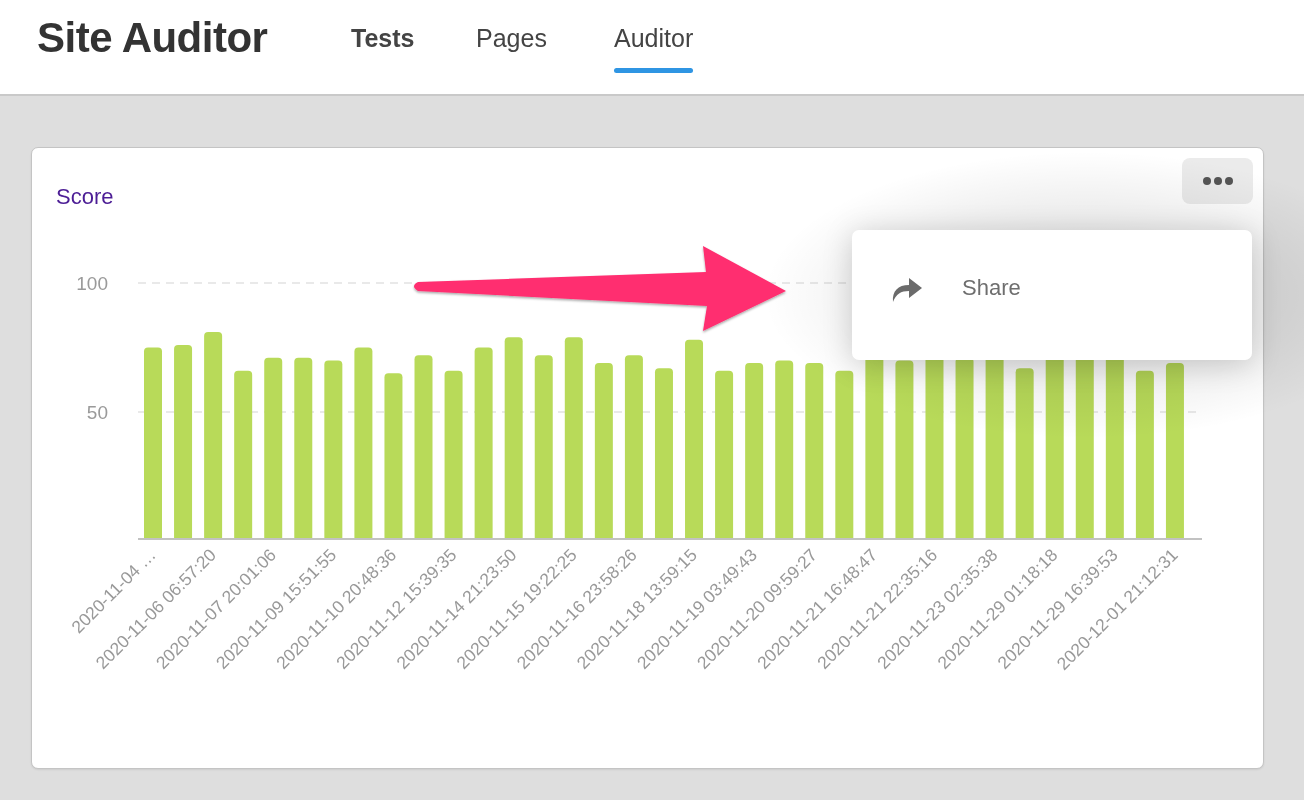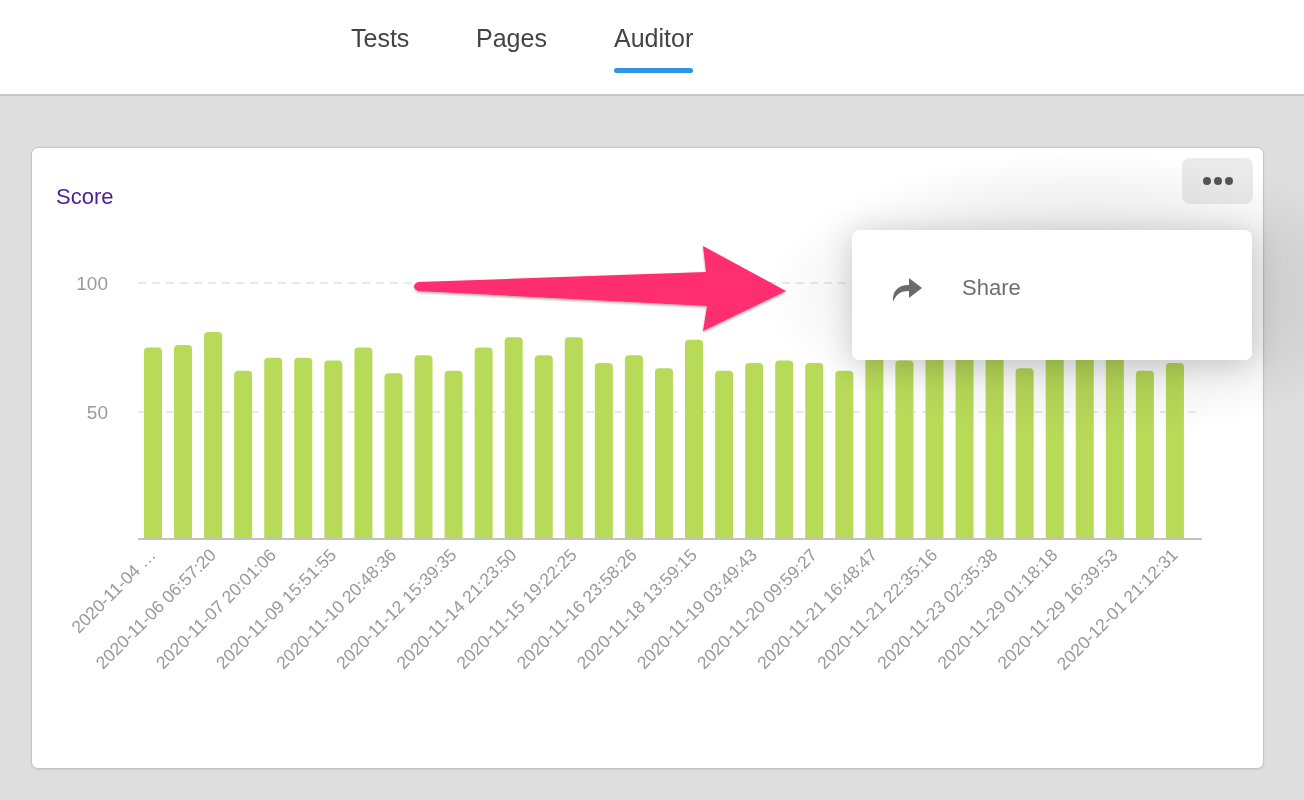--- a/index.html
+++ b/index.html
@@ -64,21 +64,22 @@
     .share-label {
       position: absolute; left: 110px; top: 45px;
       font-size: 22px; color: #6e6e6e;
     }
     .annotation-arrow { position: absolute; left: 0; top: 0; pointer-events: none; }
   </style>
 </head>
 <body>
 
 <div class="topbar">
-  <div class="nav-tab" style="left:351px;">Tests</div>
+  <div class="app-title">Site Auditor</div>
+  <div class="nav-tab" style="left:351px;font-weight:bold;">Tests</div>
   <div class="nav-tab" style="left:476px;">Pages</div>
   <div class="nav-tab active" style="left:614px;">Auditor</div>
 </div>
 
 <div class="card">
   <div class="card-title">Score</div>
   <div class="more-button">
     <span class="dot"></span>
     <span class="dot"></span>
     <span class="dot"></span>

